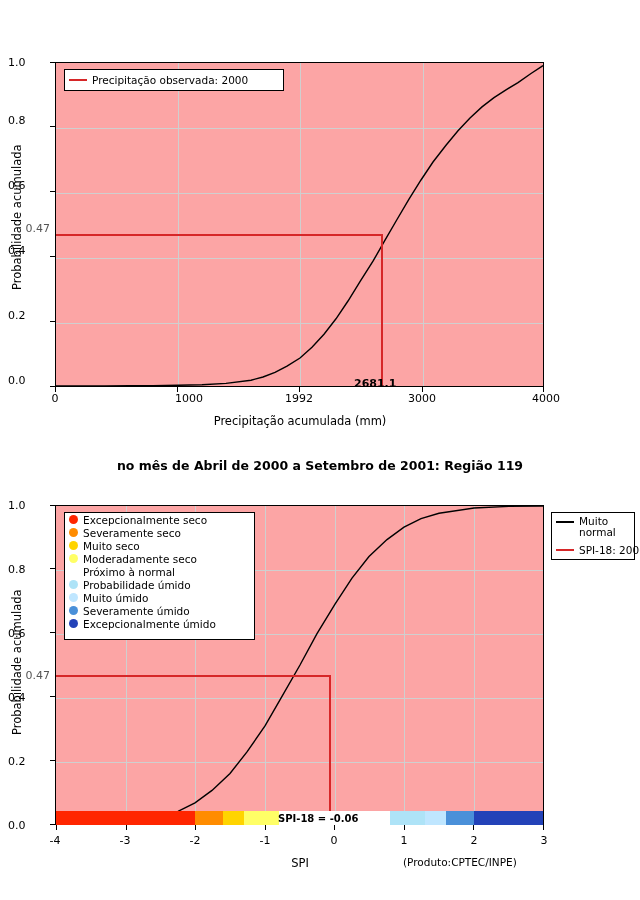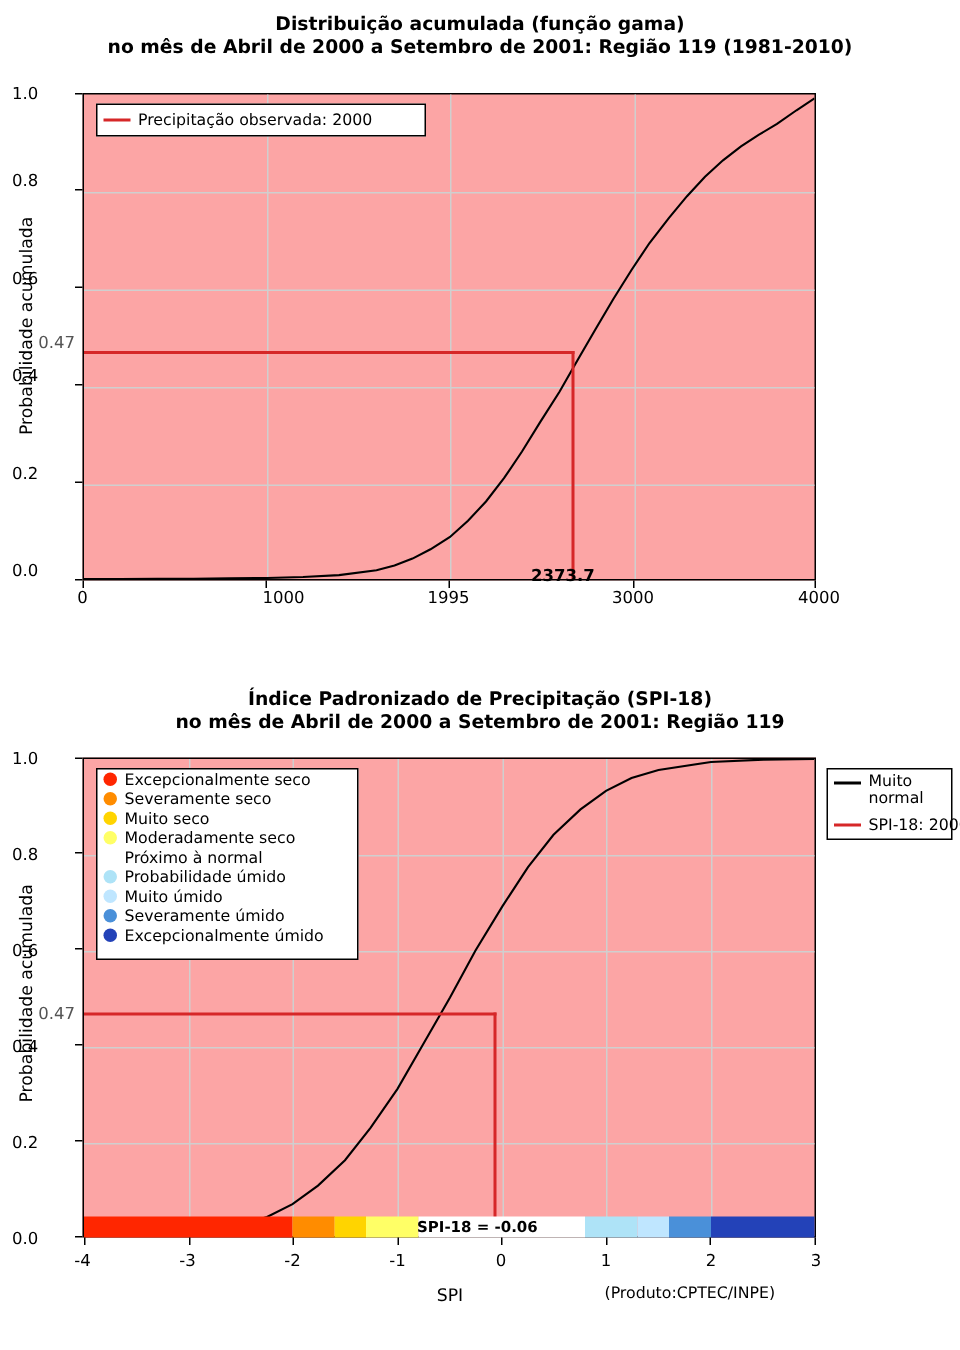--- a/index.html
+++ b/index.html
@@ -61,40 +61,37 @@
 
   .credit{position:absolute;font-size:10.5px;}
 </style>
 </head>
 <body>
 
 <div class="page">
 
   <div class="panel" id="panel-top">
 
-    <div class="title" id="title-top">
-      <div>Distribuição acumulada (função gama)</div>
-      <div>no mês de Abril de 2000 a Setembro de 2001: Região 119 (1981-2010)</div>
-    </div>
 
     <div class="ylabeltxt" style="left:8px;top:374px;">0.0</div>
     <div class="ylabeltxt" style="left:8px;top:309px;">0.2</div>
     <div class="ylabeltxt" style="left:8px;top:244px;">0.4</div>
     <div class="ylabeltxt" style="left:8px;top:179px;">0.6</div>
     <div class="ylabeltxt" style="left:8px;top:114px;">0.8</div>
     <div class="ylabeltxt" style="left:8px;top:56px;">1.0</div>
 
     <div class="prob-label" style="left:10px;top:222px;">0.47</div>
 
     <div class="xlabeltxt" style="left:30px;top:392px;">0</div>
     <div class="xlabeltxt" style="left:164px;top:392px;">1000</div>
-    <div class="xlabeltxt" style="left:274px;top:392px;">1995</div>
+    <div class="xlabeltxt" style="left:274px;top:392px;">1992</div>
     <div class="xlabeltxt" style="left:397px;top:392px;">3000</div>
     <div class="xlabeltxt" style="left:521px;top:392px;">4000</div>
 
+    <div class="axis-title" style="left:145px;top:414px;width:310px;">Precipitação acumulada (mm)</div>
     <div class="yaxis-title" style="left:10px;top:290px;">Probabilidade acumulada</div>
 
     <div class="frame" id="frame-top">
 
       <div class="gridline h" style="top:260px;"></div>
       <div class="gridline h" style="top:195px;"></div>
       <div class="gridline h" style="top:130px;"></div>
       <div class="gridline h" style="top:65px;"></div>
 
       <div class="gridline v" style="left:122px;"></div>
@@ -123,27 +120,26 @@
     <div class="tick x" style="left:422px;top:387px;"></div>
     <div class="tick x" style="left:543px;top:387px;"></div>
 
     <div class="tick y" style="left:50px;top:386px;"></div>
     <div class="tick y" style="left:50px;top:321px;"></div>
     <div class="tick y" style="left:50px;top:256px;"></div>
     <div class="tick y" style="left:50px;top:191px;"></div>
     <div class="tick y" style="left:50px;top:126px;"></div>
     <div class="tick y" style="left:50px;top:62px;"></div>
 
-    <div class="marker-label" style="left:354px;top:377px;">2373.7</div>
+    <div class="marker-label" style="left:354px;top:377px;">2681.1</div>
   </div>
 
   <div class="panel" id="panel-bottom">
 
     <div class="title" id="title-bottom">
-      <div>Índice Padronizado de Precipitação (SPI-18)</div>
       <div>no mês de Abril de 2000 a Setembro de 2001: Região 119</div>
     </div>
 
     <div class="ylabeltxt" style="left:8px;top:369px;">0.0</div>
     <div class="ylabeltxt" style="left:8px;top:305px;">0.2</div>
     <div class="ylabeltxt" style="left:8px;top:241px;">0.4</div>
     <div class="ylabeltxt" style="left:8px;top:177px;">0.6</div>
     <div class="ylabeltxt" style="left:8px;top:113px;">0.8</div>
     <div class="ylabeltxt" style="left:8px;top:49px;">1.0</div>
 
@@ -177,21 +173,21 @@
       <div class="gridline v" style="left:348px;"></div>
       <div class="gridline v" style="left:418px;"></div>
 
       <svg class="curve" width="487" height="318" viewBox="0 0 487 318">
         <polyline fill="none" stroke="#000000" stroke-width="1.4" points="0,318 35,318 70,317.6 87,316.5 104,310.7 122,305.3 139,296.8 156,284.4 174,267.5 191,245.9 209,219.9 226,190.4 244,159 261,127.6 279,98.1 296,72.1 313,50.5 331,33.6 348,21.2 365,12.7 383,7.3 418,2 453,0.4 487,0"></polyline>
       </svg>
 
       <div style="position:absolute;left:0;top:169px;width:275px;height:2px;background:#d62728;"></div>
       <div style="position:absolute;left:273px;top:169px;width:2px;height:149px;background:#d62728;"></div>
 
-      <div class="legendbox" style="left:8px;top:6px;width:175px;height:128px;">
+      <div class="legendbox" style="left:8px;top:6px;width:191px;height:128px;">
         <div class="legend-row">
           <span class="legend-swatch" style="background:#ff2600;"></span>
           <span class="legend-text">Excepcionalmente seco</span>
         </div>
         <div class="legend-row">
           <span class="legend-swatch" style="background:#ff8c00;"></span>
           <span class="legend-text">Severamente seco</span>
         </div>
         <div class="legend-row">
           <span class="legend-swatch" style="background:#ffd400;"></span>

